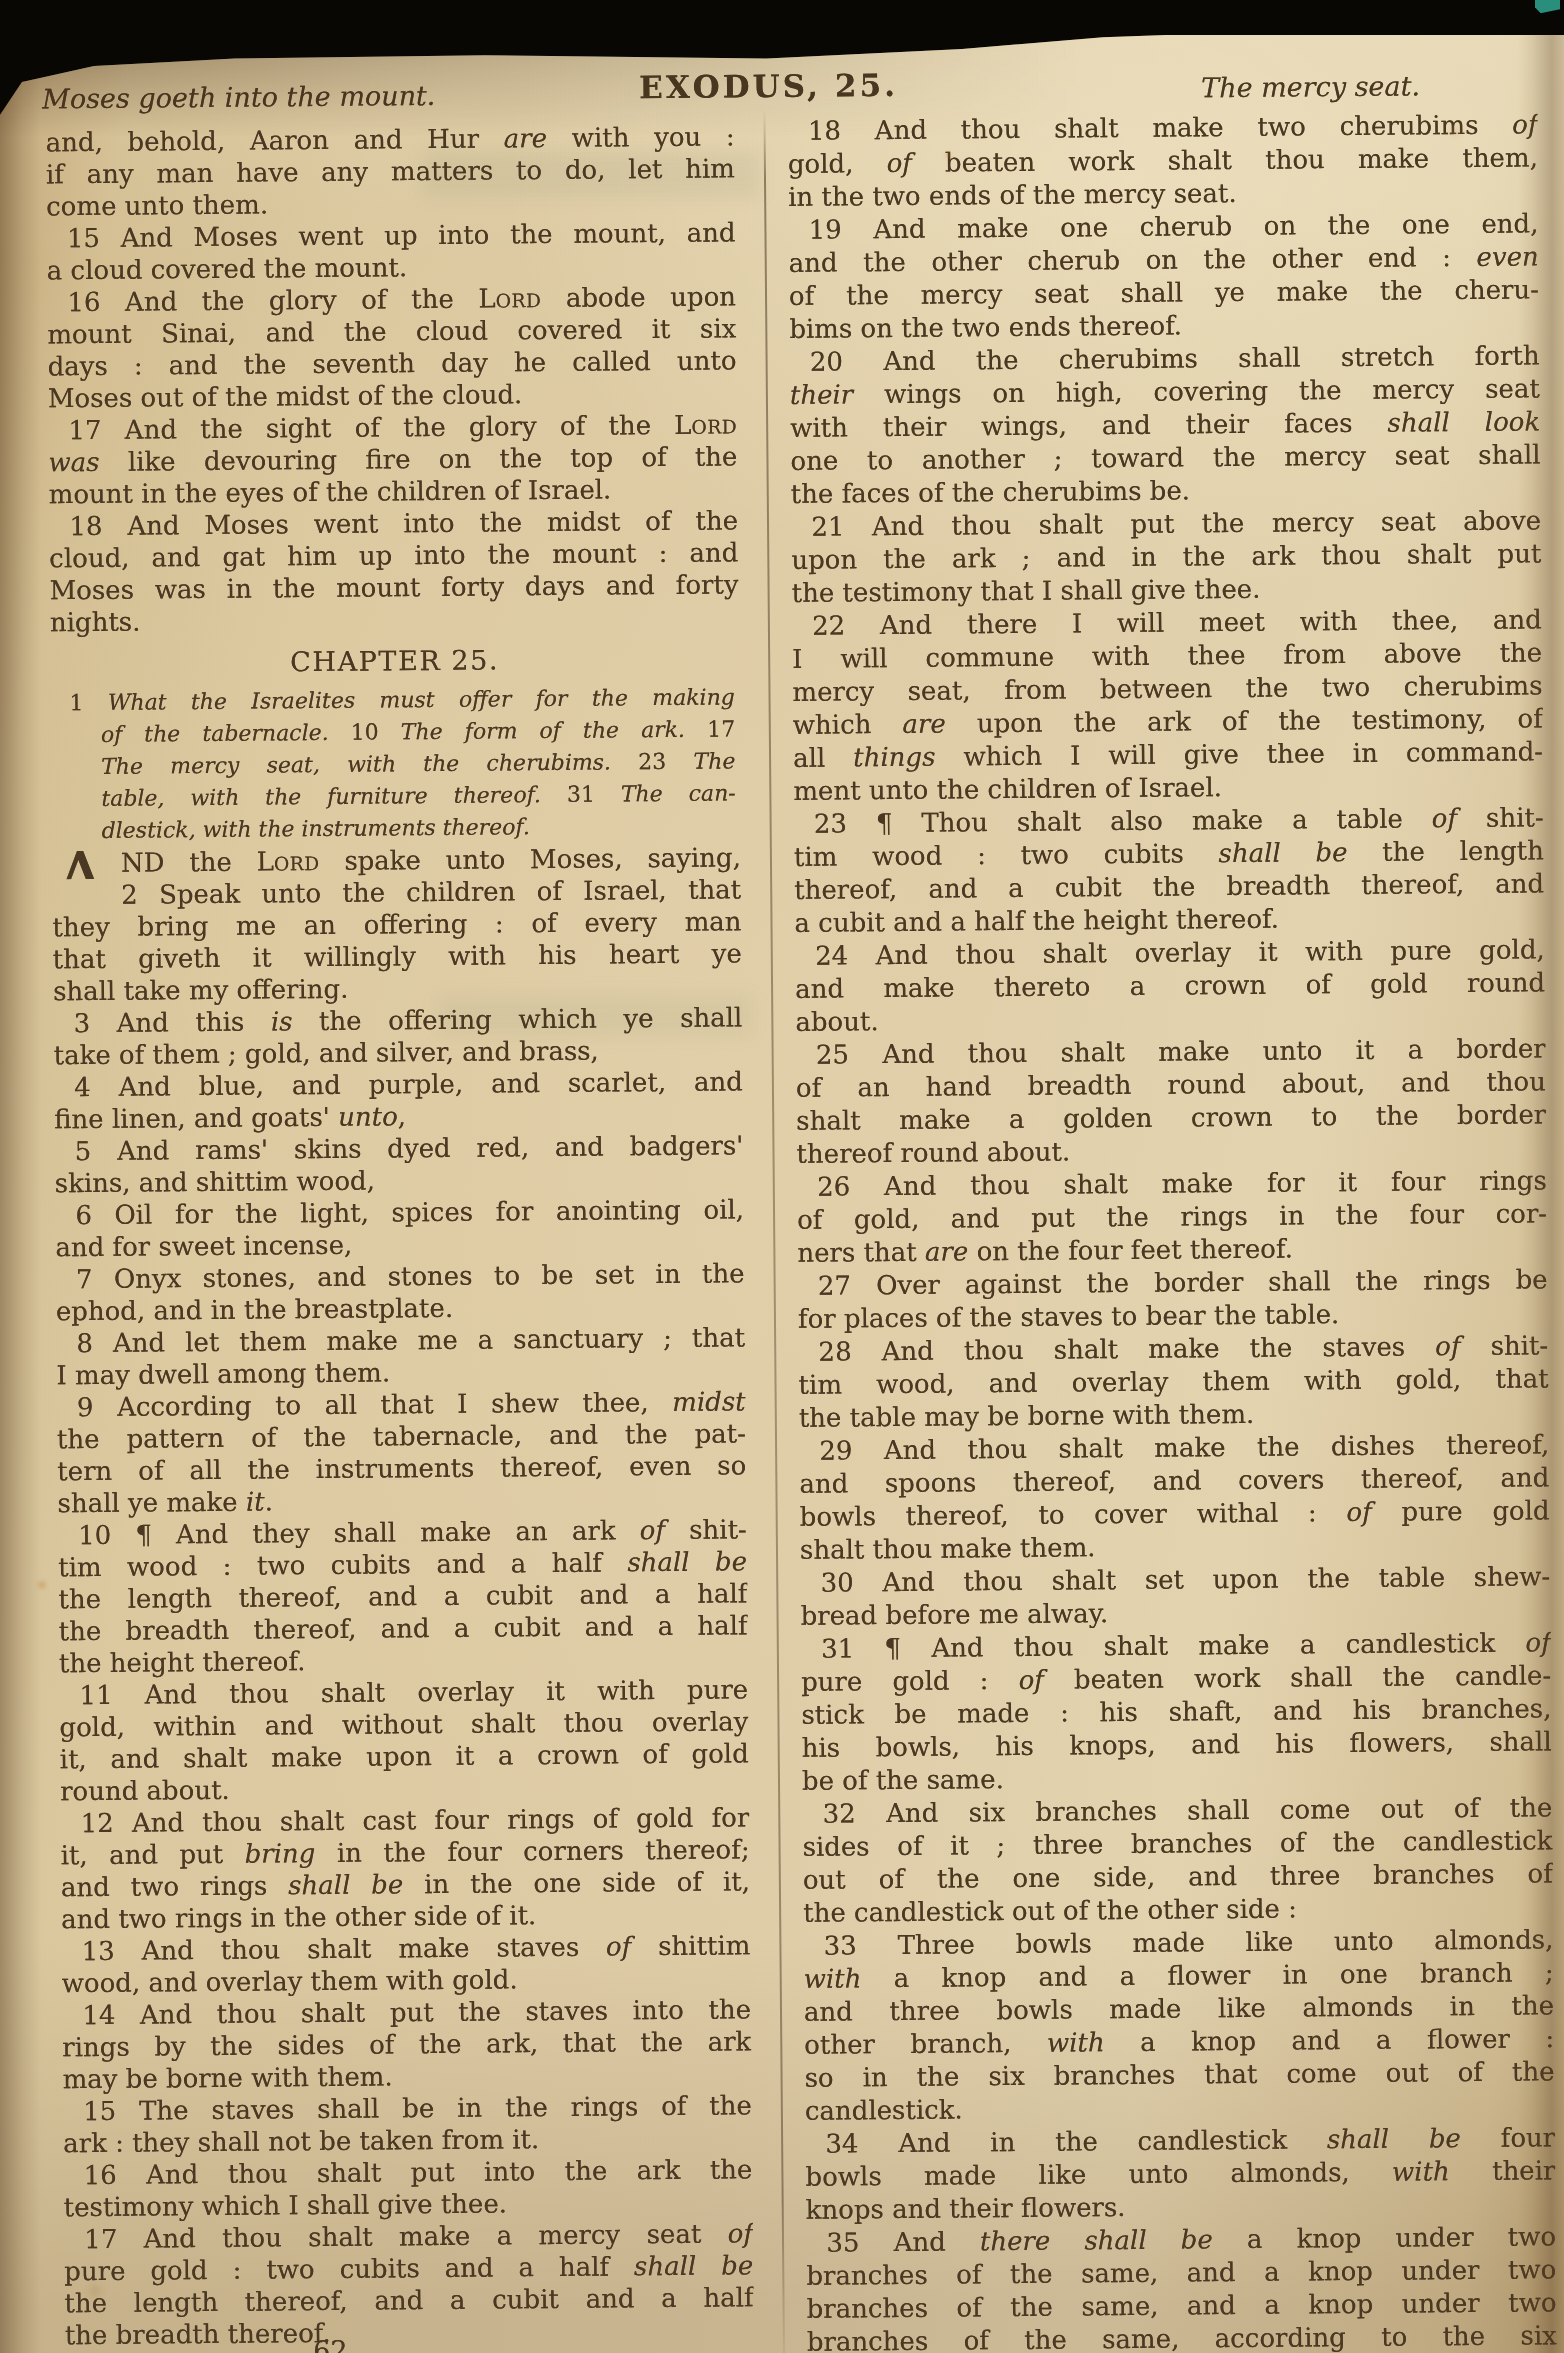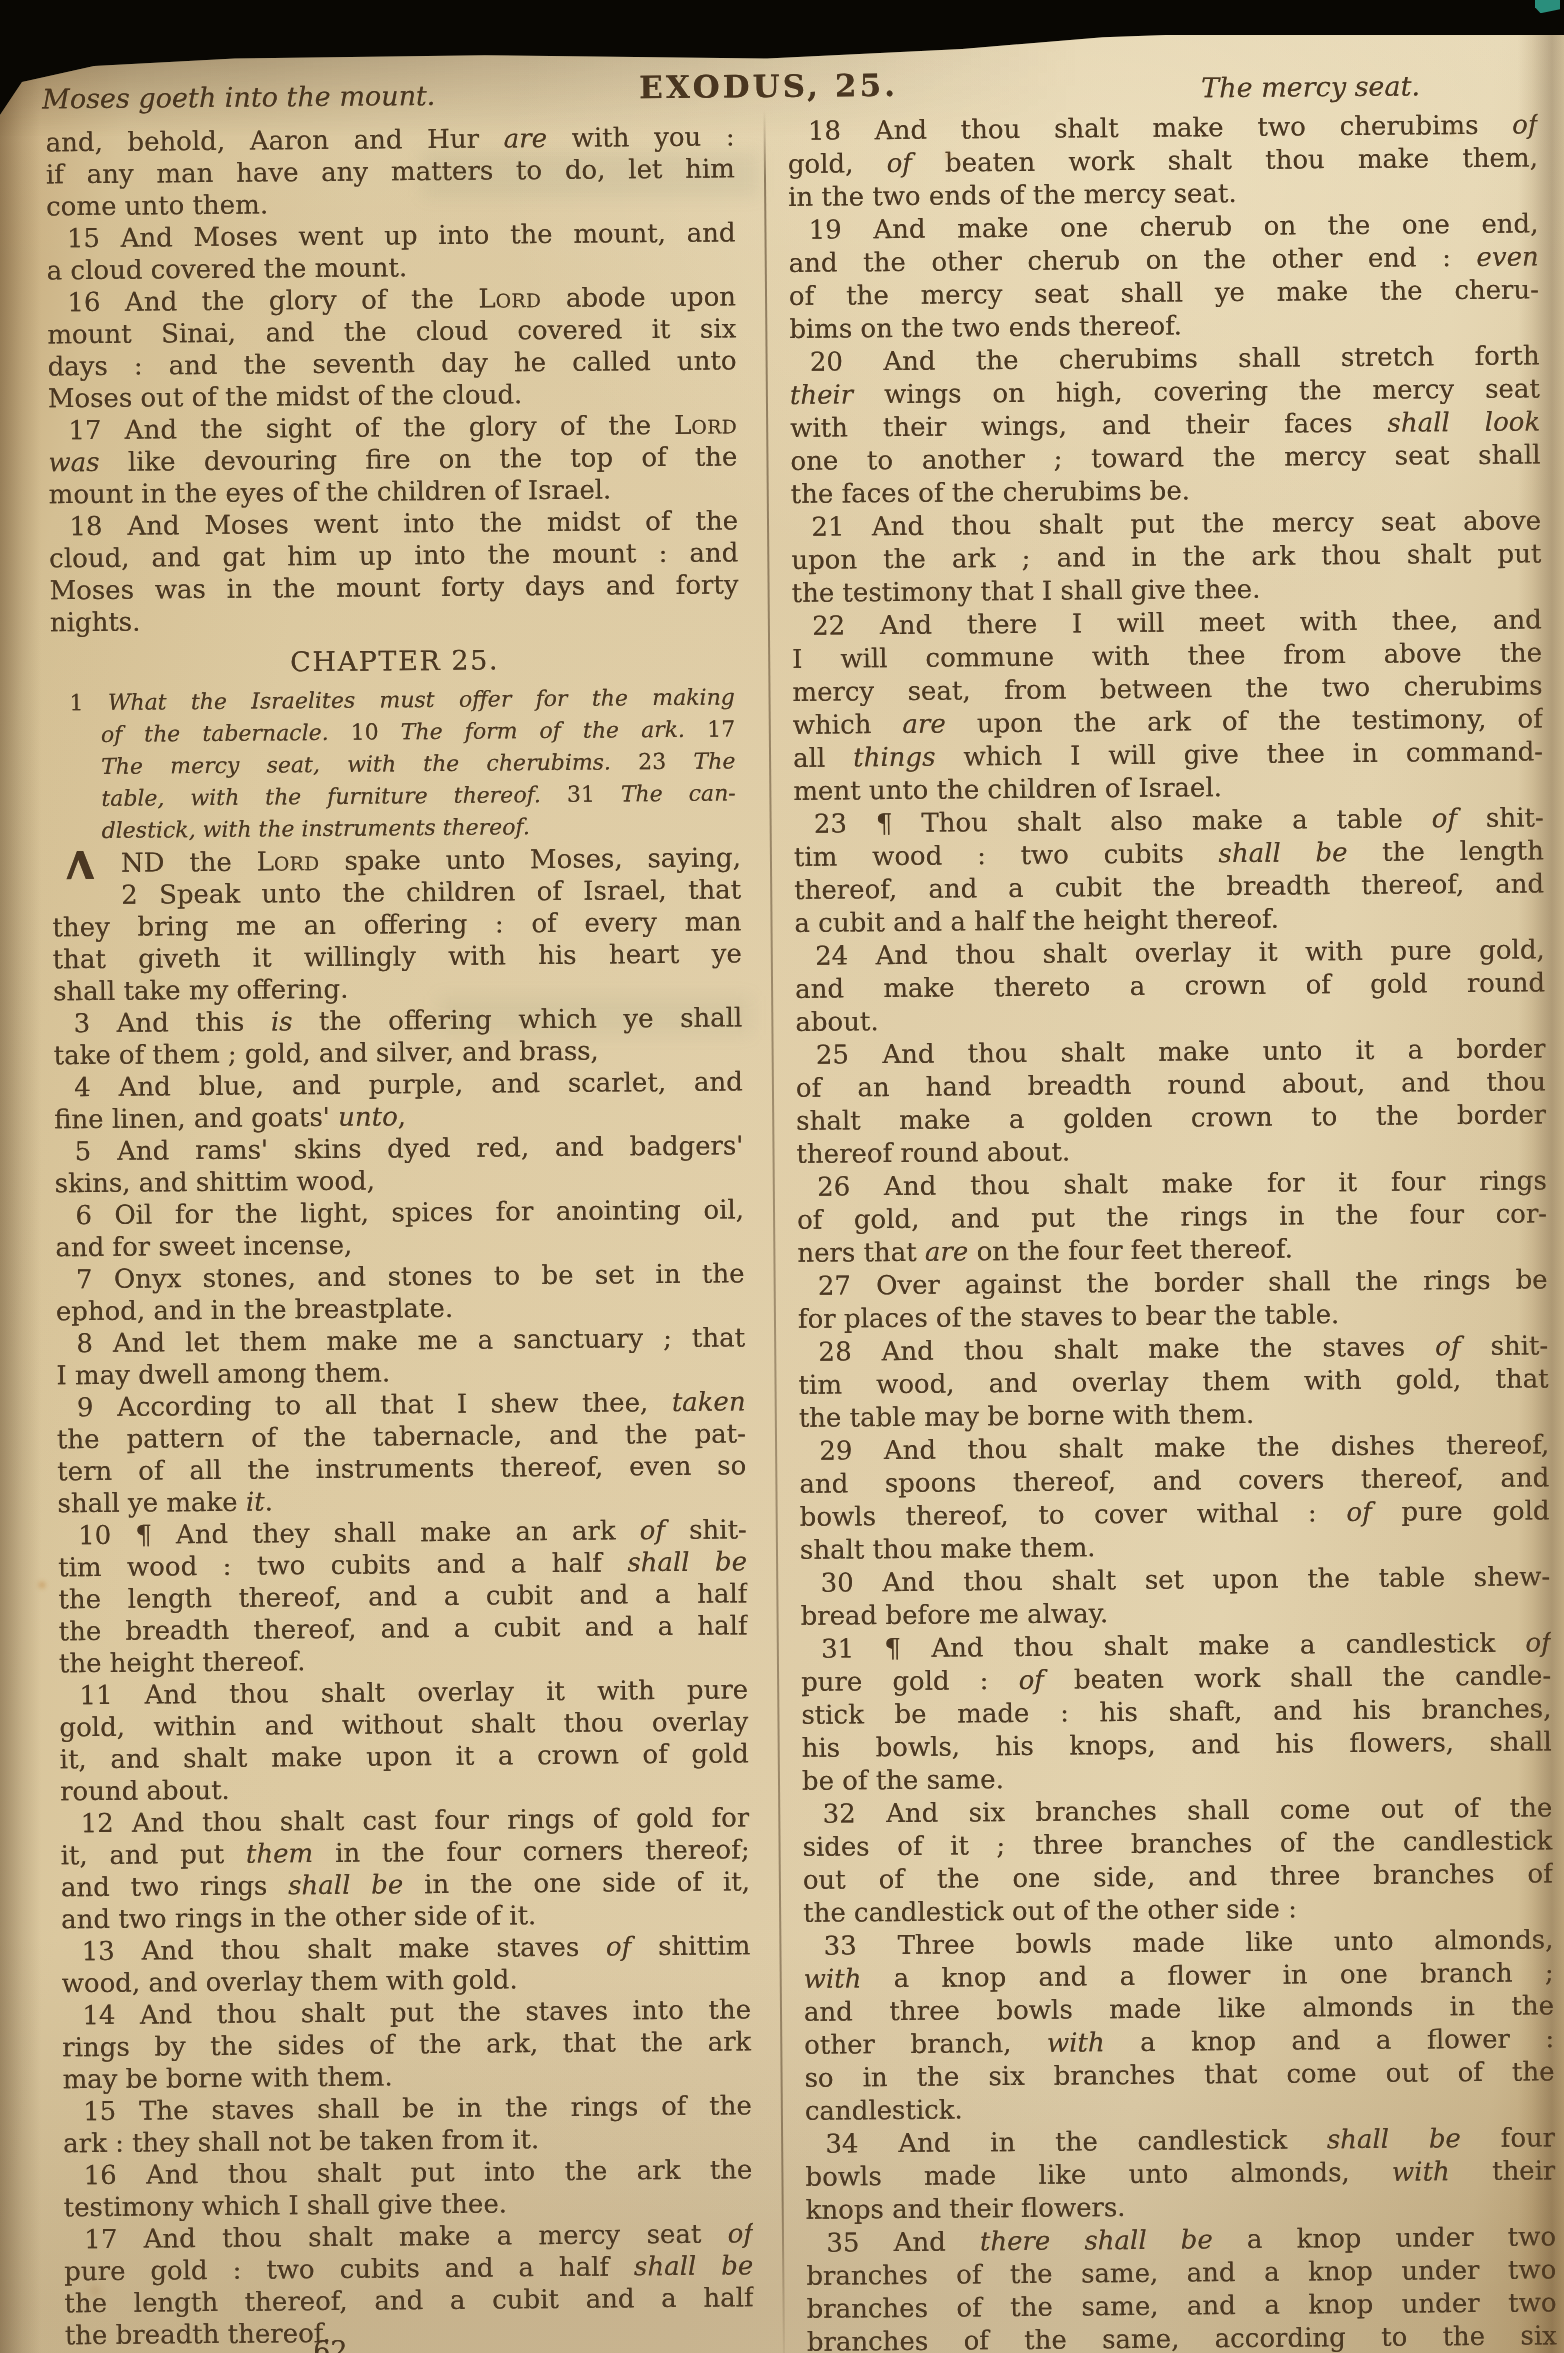--- a/index.html
+++ b/index.html
@@ -109,35 +109,35 @@
         <div class="ln j ind">4 And blue, and purple, and scarlet, and</div>
         <div class="ln">fine linen, and goats' <i>unto</i>,</div>
         <div class="ln j ind">5 And rams' skins dyed red, and badgers'</div>
         <div class="ln">skins, and shittim wood,</div>
         <div class="ln j ind">6 Oil for the light, spices for anointing oil,</div>
         <div class="ln">and for sweet incense,</div>
         <div class="ln j ind">7 Onyx stones, and stones to be set in the</div>
         <div class="ln">ephod, and in the breastplate.</div>
         <div class="ln j ind">8 And let them make me a sanctuary ; that</div>
         <div class="ln">I may dwell among them.</div>
-        <div class="ln j ind">9 According to all that I shew thee, <i>taken</i></div>
+        <div class="ln j ind">9 According to all that I shew thee, <i>midst</i></div>
         <div class="ln j">the pattern of the tabernacle, and the pat-</div>
         <div class="ln j">tern of all the instruments thereof, even so</div>
         <div class="ln">shall ye make <i>it</i>.</div>
         <div class="ln j ind">10 ¶ And they shall make an ark <i>of</i> shit-</div>
         <div class="ln j">tim wood : two cubits and a half <i>shall be</i></div>
         <div class="ln j">the length thereof, and a cubit and a half</div>
         <div class="ln j">the breadth thereof, and a cubit and a half</div>
         <div class="ln">the height thereof.</div>
         <div class="ln j ind">11 And thou shalt overlay it with pure</div>
         <div class="ln j">gold, within and without shalt thou overlay</div>
         <div class="ln j">it, and shalt make upon it a crown of gold</div>
         <div class="ln">round about.</div>
         <div class="ln j ind">12 And thou shalt cast four rings of gold for</div>
-        <div class="ln j">it, and put <i>them</i> in the four corners thereof;</div>
+        <div class="ln j">it, and put <i>bring</i> in the four corners thereof;</div>
         <div class="ln j">and two rings <i>shall be</i> in the one side of it,</div>
         <div class="ln">and two rings in the other side of it.</div>
         <div class="ln j ind">13 And thou shalt make staves <i>of</i> shittim</div>
         <div class="ln">wood, and overlay them with gold.</div>
         <div class="ln j ind">14 And thou shalt put the staves into the</div>
         <div class="ln j">rings by the sides of the ark, that the ark</div>
         <div class="ln">may be borne with them.</div>
         <div class="ln j ind">15 The staves shall be in the rings of the</div>
         <div class="ln">ark : they shall not be taken from it.</div>
         <div class="ln j ind">16 And thou shalt put into the ark the</div>

